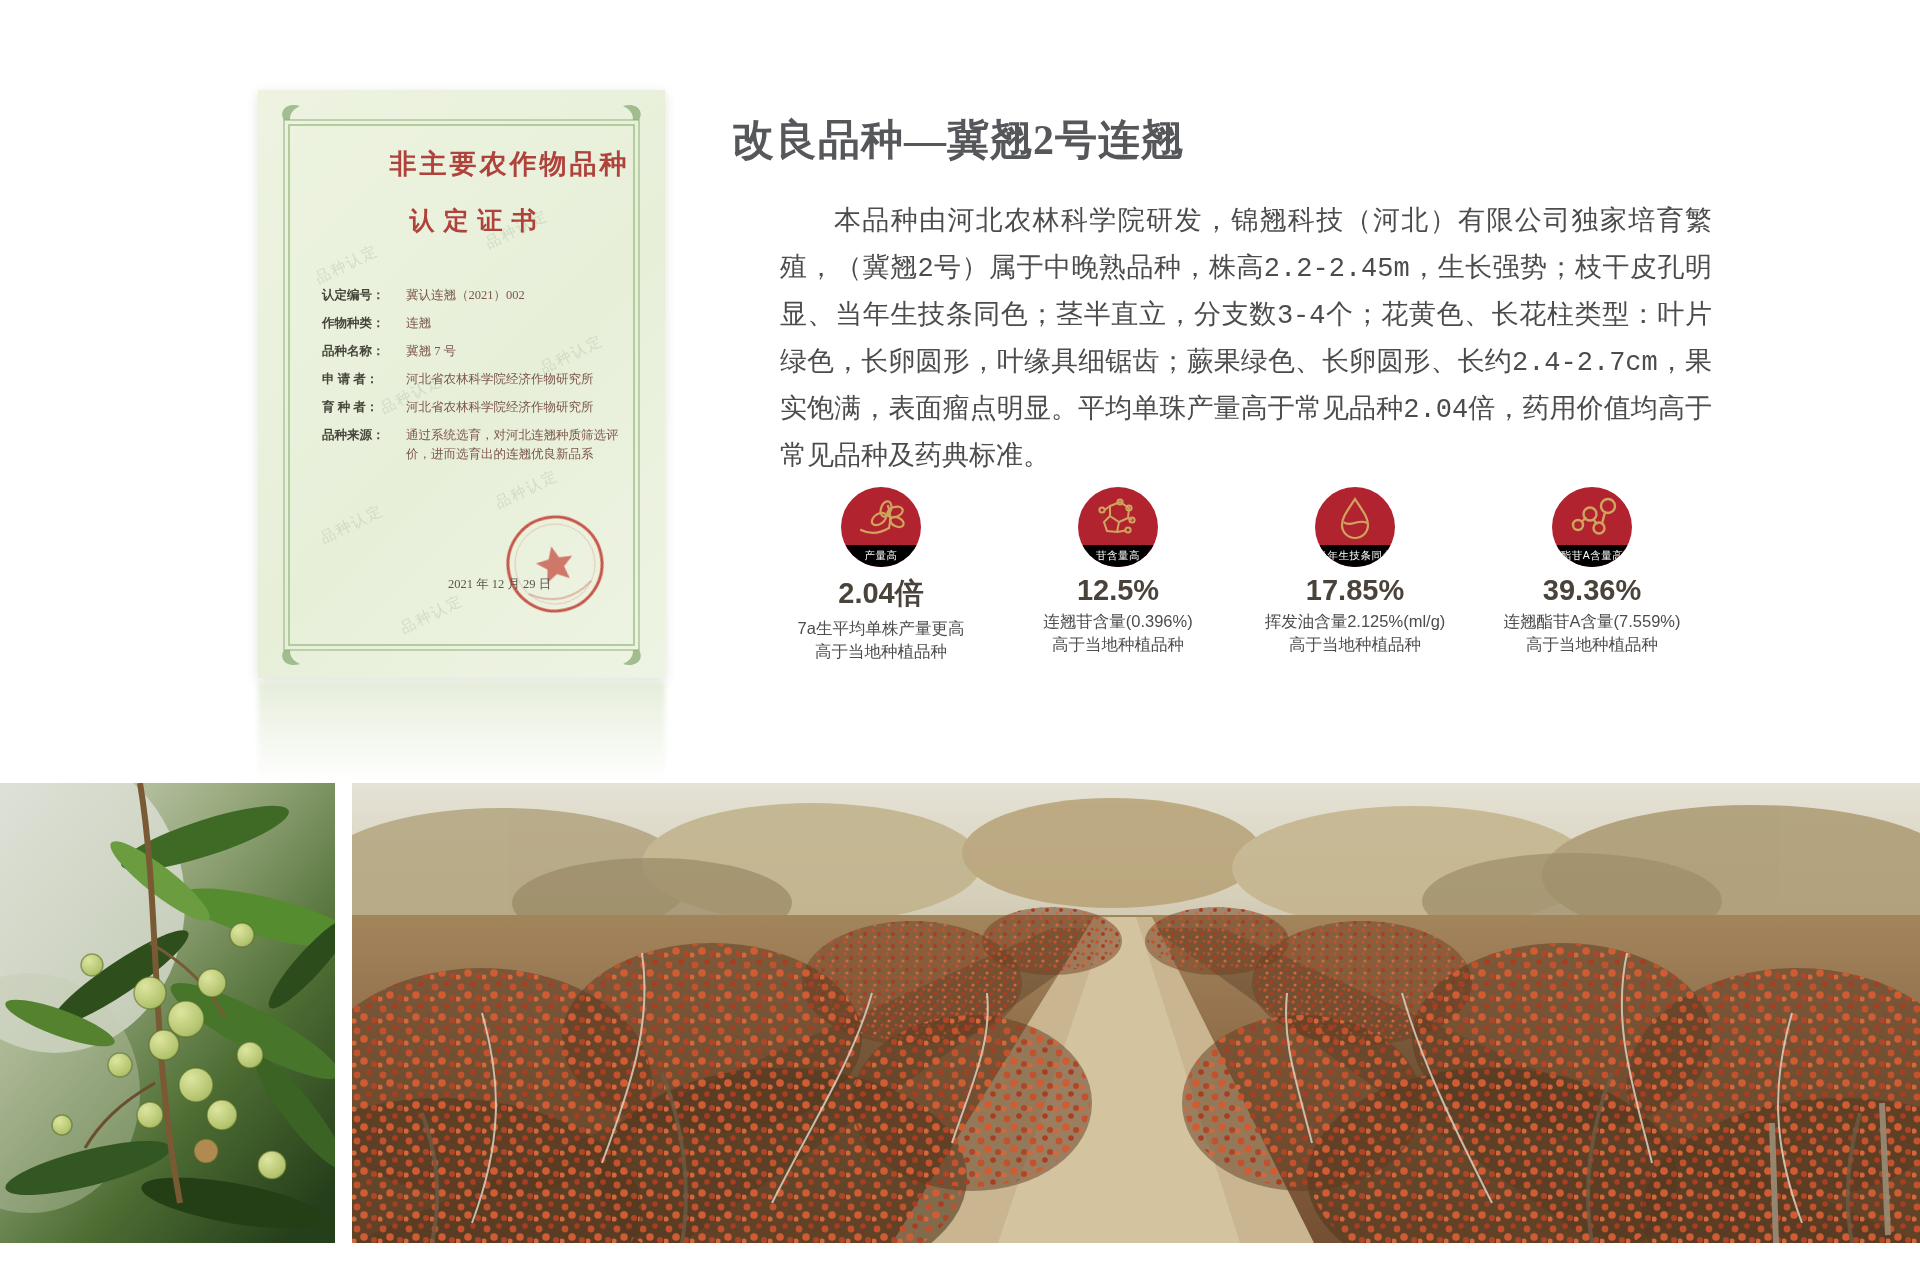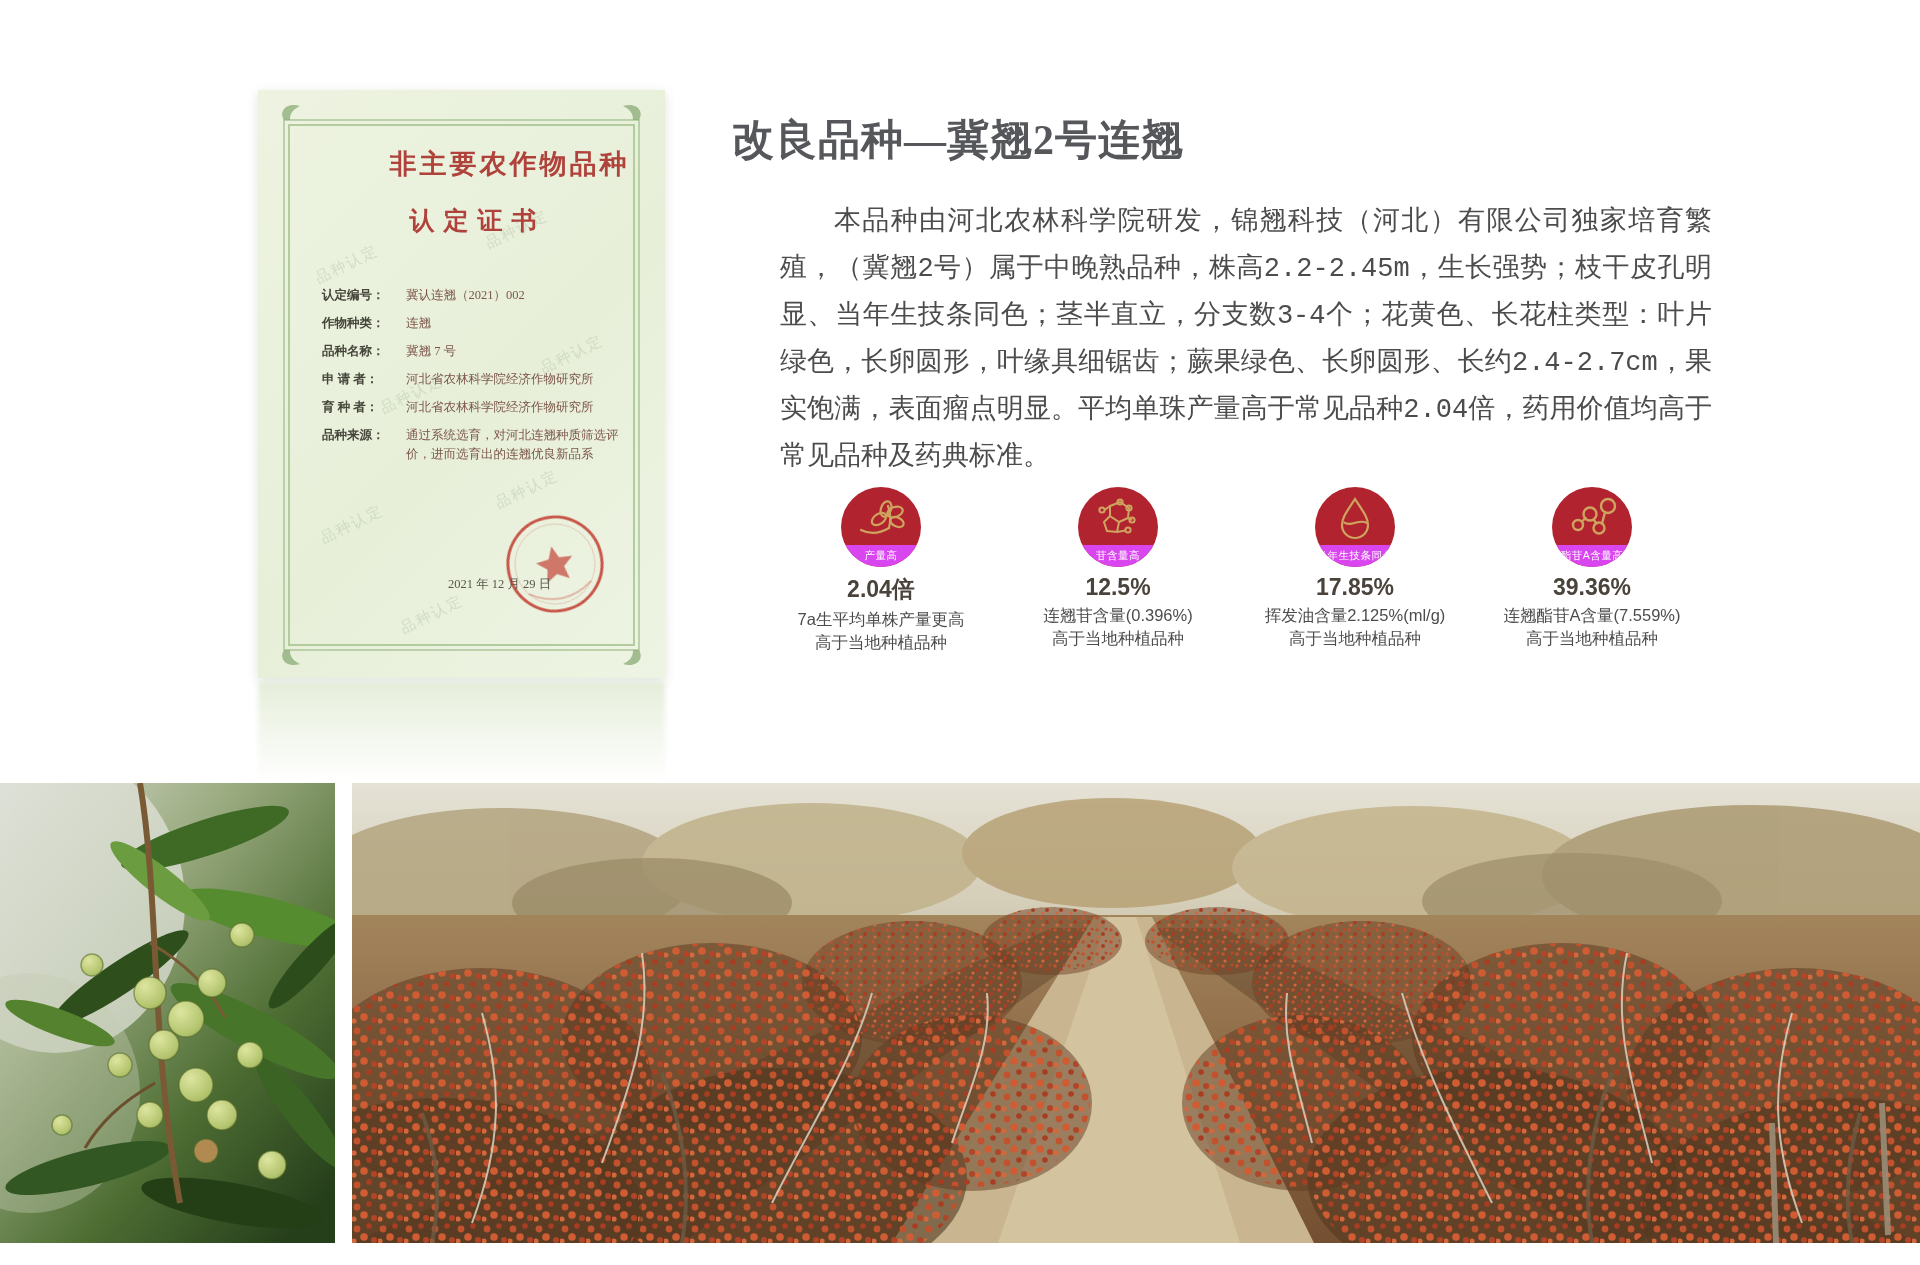--- a/index.html
+++ b/index.html
@@ -39,24 +39,24 @@
         color:#56575b;letter-spacing:1px;}
   .main-paragraph{position:absolute;left:780px;top:172px;width:932px;
         font-family:Liberation Mono, monospace;font-size:27px;line-height:47px;
         color:#4c4c4c;text-indent:2em;text-align:justify;}
 
   
   .stat-col{position:absolute;top:487px;width:220px;text-align:center;}
   .stat-badge{position:relative;width:80px;height:80px;margin:0 auto;border-radius:50%;
         background:#b1242f;overflow:hidden;}
   .stat-band{position:absolute;left:0;bottom:0;width:100%;height:22px;
-        background:#d946ef;color:#ffffff;font-size:10.5px;line-height:20px;
+        background:#000000;color:#ffffff;font-size:10.5px;line-height:20px;
         text-align:center;letter-spacing:.5px;}
   .stat-icon{position:absolute;left:50%;top:5px;transform:translateX(-50%);}
-  .stat-value{margin-top:7px;font-size:23px;font-weight:bold;color:#49433b;}
+  .stat-value{margin-top:7px;font-size:29px;font-weight:bold;color:#49433b;}
   .stat-line{font-size:16.5px;line-height:23px;color:#4c4c4c;}
   .stat-line.first{margin-top:3px;}
 
   
   .photo-left{position:absolute;left:0;top:783px;width:335px;height:460px;overflow:hidden;}
   .photo-right{position:absolute;left:352px;top:783px;width:1568px;height:460px;overflow:hidden;}
   svg{display:block;}
 </style>
 </head>
 <body>

